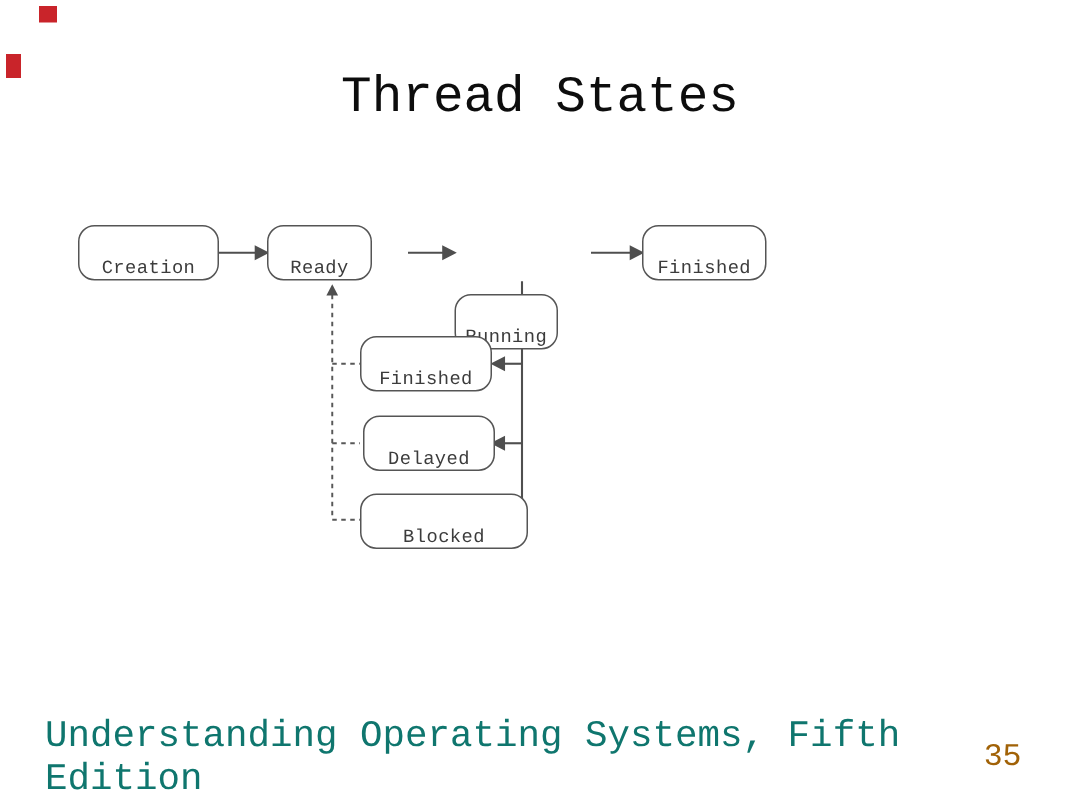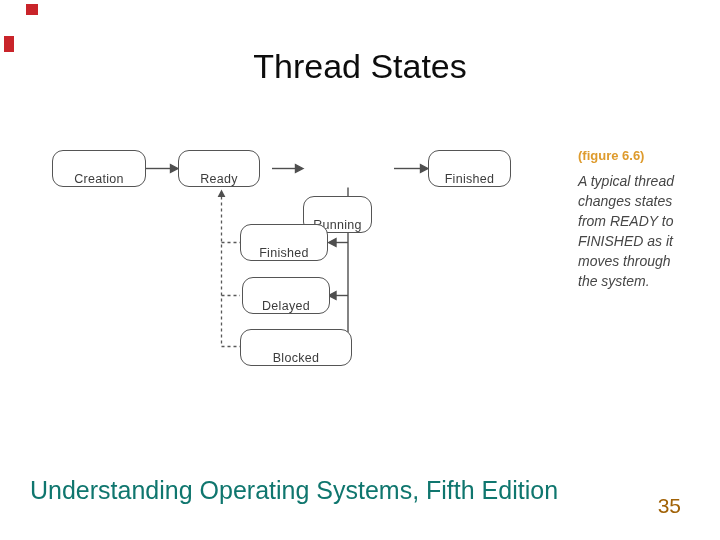--- a/index.html
+++ b/index.html
@@ -1,36 +1,36 @@
 <!DOCTYPE html>
 <html><head>
 <meta charset="utf-8">
 <style>
   html,body{margin:0;padding:0;background:#fff;}
   #slide{
     position:relative;width:720px;height:540px;background:#ffffff;overflow:hidden;
-    font-family:Liberation Sans, sans-serif;
+    font-family:Liberation Mono, monospace;
   }
   .red-mark{position:absolute;background:#c9242a;}
   #red-mark-1{left:26px;top:4px;width:12px;height:11px;}
   #red-mark-2{left:4px;top:36px;width:10px;height:16px;}
   #title{
     position:absolute;left:0;right:0;top:47px;text-align:center;
     font-size:34px;color:#0d0d0d;letter-spacing:0px;
   }
   svg.connectors{position:absolute;left:0;top:0;}
   .node{
     position:absolute;height:37px;background:#ffffff;
     border:1.5px solid #555555;border-radius:11px;
     display:flex;align-items:flex-end;justify-content:center;
     font-size:12.5px;color:#3c3c3c;letter-spacing:.3px;
     box-sizing:border-box;
   }
   #node-creation{left:52px;top:150px;width:94px;}
-  #node-ready{left:178px;top:150px;width:82px;}
+  #node-ready{left:178px;top:150px;width:70px;}
   #node-running{left:303px;top:150px;width:69px;margin-top:46px;}
   #node-finished{left:428px;top:150px;width:83px;}
   #node-waiting{left:240px;top:224px;width:88px;}
   #node-delayed{left:242px;top:277px;width:88px;}
   #node-blocked{left:240px;top:329px;width:112px;}
   #figure-caption{position:absolute;left:578px;top:148px;width:138px;}
   #figure-label{font-size:13px;font-weight:bold;color:#de9b2d;margin-bottom:8px;}
   .caption-line{font-size:14px;font-style:italic;color:#464646;line-height:20px;}
   #footer-book{
     position:absolute;left:30px;top:476px;font-size:25px;color:#0f766e;
@@ -92,26 +92,17 @@
   <div id="node-waiting" class="node">
     <span>Finished</span>
   </div>
   <div id="node-delayed" class="node">
     <span>Delayed</span>
   </div>
   <div id="node-blocked" class="node">
     <span>Blocked</span>
   </div>
 
-  <div id="figure-caption">
-    <div id="figure-label">(figure 6.6)</div>
-    <div class="caption-line">A typical thread</div>
-    <div class="caption-line">changes states</div>
-    <div class="caption-line">from READY to</div>
-    <div class="caption-line">FINISHED as it</div>
-    <div class="caption-line">moves through</div>
-    <div class="caption-line">the system.</div>
-  </div>
 
   <div id="footer-book">Understanding Operating Systems, Fifth Edition</div>
   <div id="footer-page">35</div>
 
 </div>
 
 </body></html>

